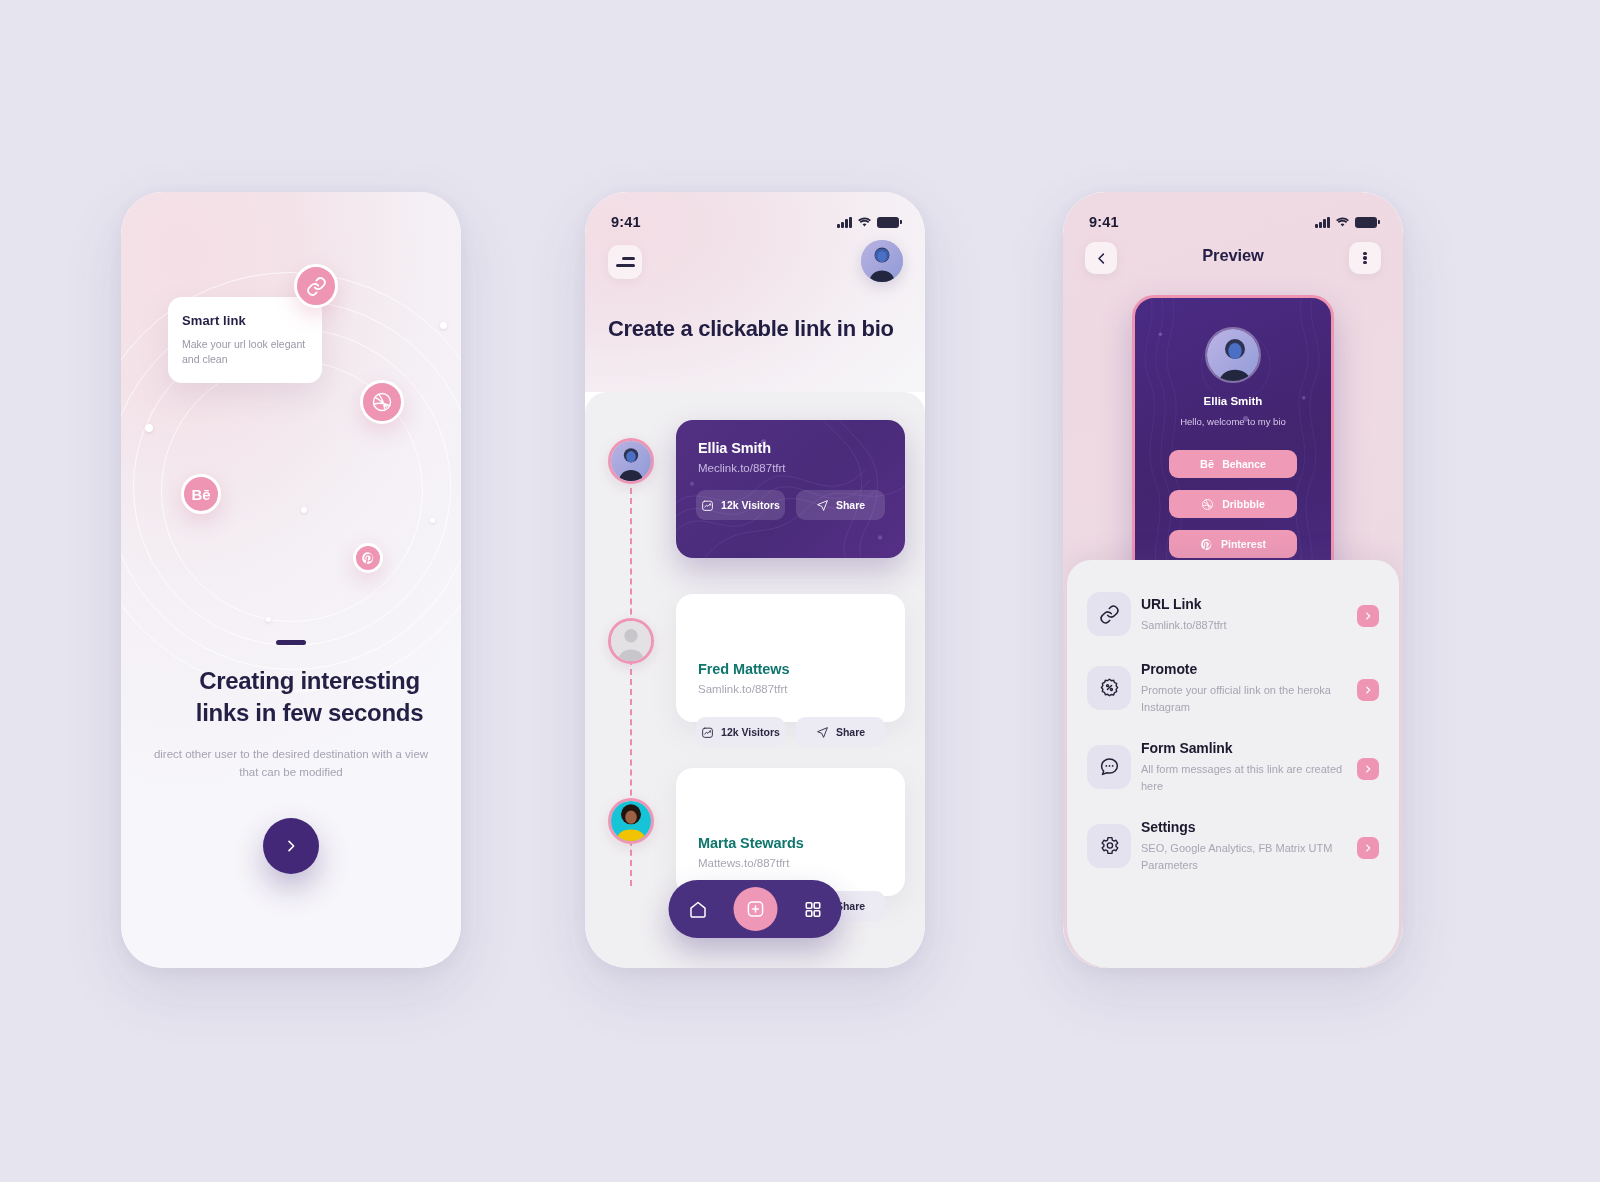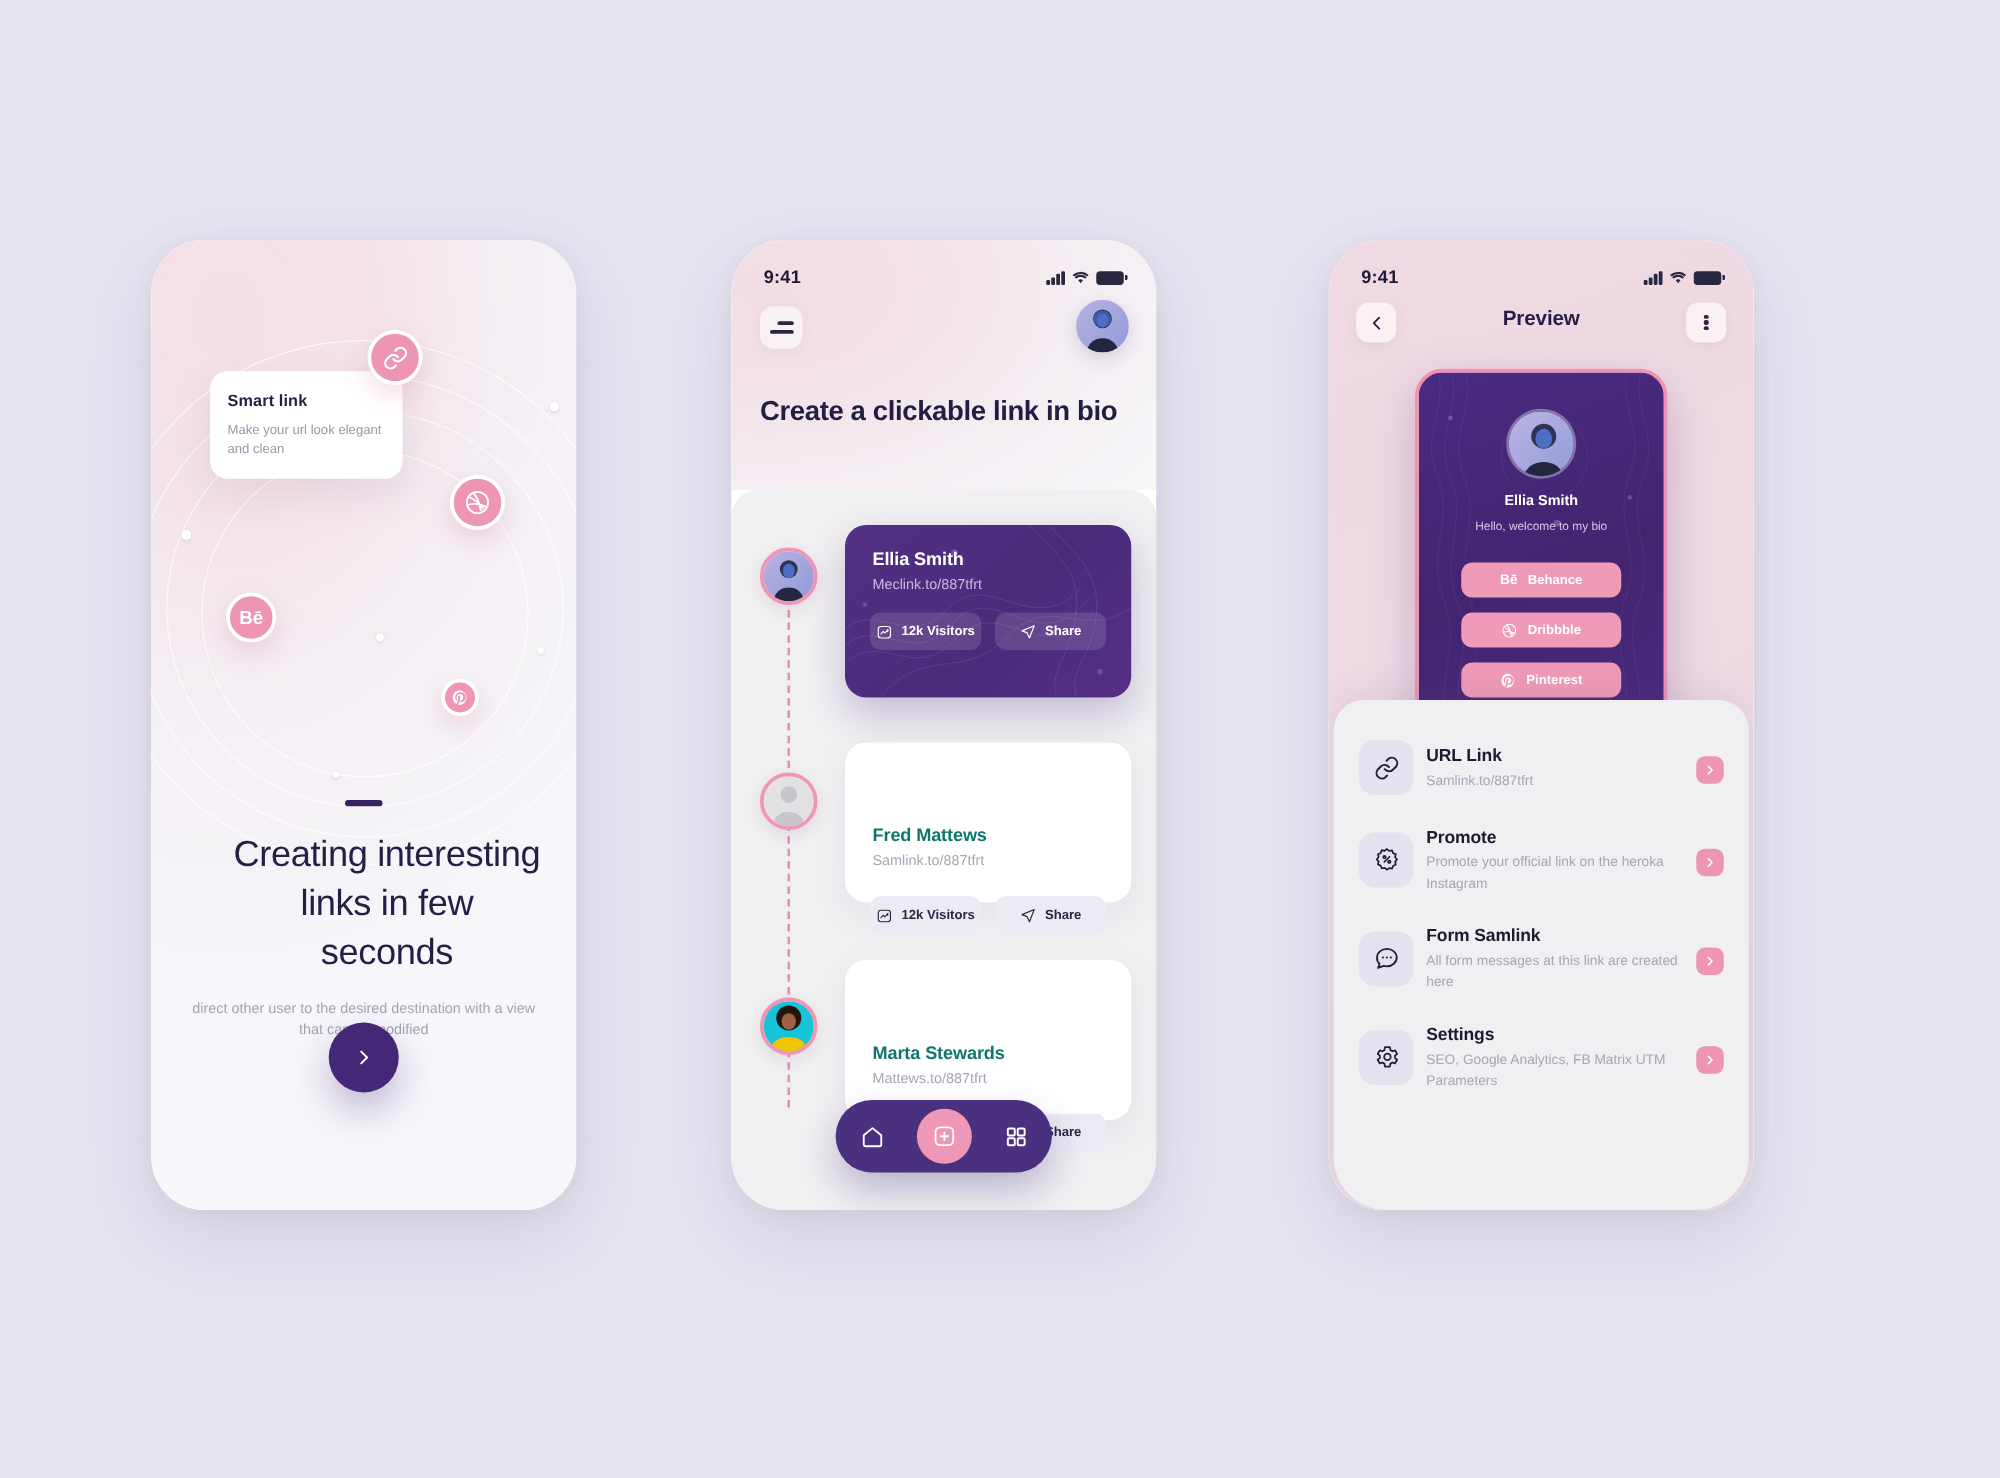--- a/index.html
+++ b/index.html
@@ -74,21 +74,21 @@
     color: #fff; box-shadow: 0 8px 20px rgba(215,130,165,.28);
     z-index: 5;
   }
   .bub-link  { left: 173px; top: 72px;  width: 44px; height: 44px; }
   .bub-drib  { left: 239px; top: 188px; width: 44px; height: 44px; }
   .bub-be    { left: 60px;  top: 282px; width: 40px; height: 40px; font-weight: 700; font-size: 15px;}
   .bub-pin   { left: 232px; top: 351px; width: 30px; height: 30px; }
 
   .p1-bottom { position: absolute; left: 0; right: 0; top: 448px; text-align: center; padding: 0 26px;}
   .p1-dash { width: 30px; height: 5px; border-radius: 3px; background: #34235e; margin: 0 auto 20px; }
-  .p1-h1 { font-size: 29px; line-height: 1.34; font-weight: 400; color: #231f45; letter-spacing: -.3px; margin-left: 37px;}
+  .p1-h1 { font-size: 24px; line-height: 1.34; font-weight: 700; color: #231f45; letter-spacing: -.3px; margin-left: 37px;}
   .p1-p  { margin-top: 17px; font-size: 11.5px; line-height: 1.55; color: #a6a2b4; }
   .p1-fab {
     position: absolute; left: 50%; transform: translateX(-50%); top: 626px;
     width: 56px; height: 56px; border-radius: 50%; background: #422877;
     display: flex; align-items: center; justify-content: center;
     box-shadow: 0 14px 30px rgba(66,40,119,.30);
     border: none; cursor: pointer;
   }
 
   

